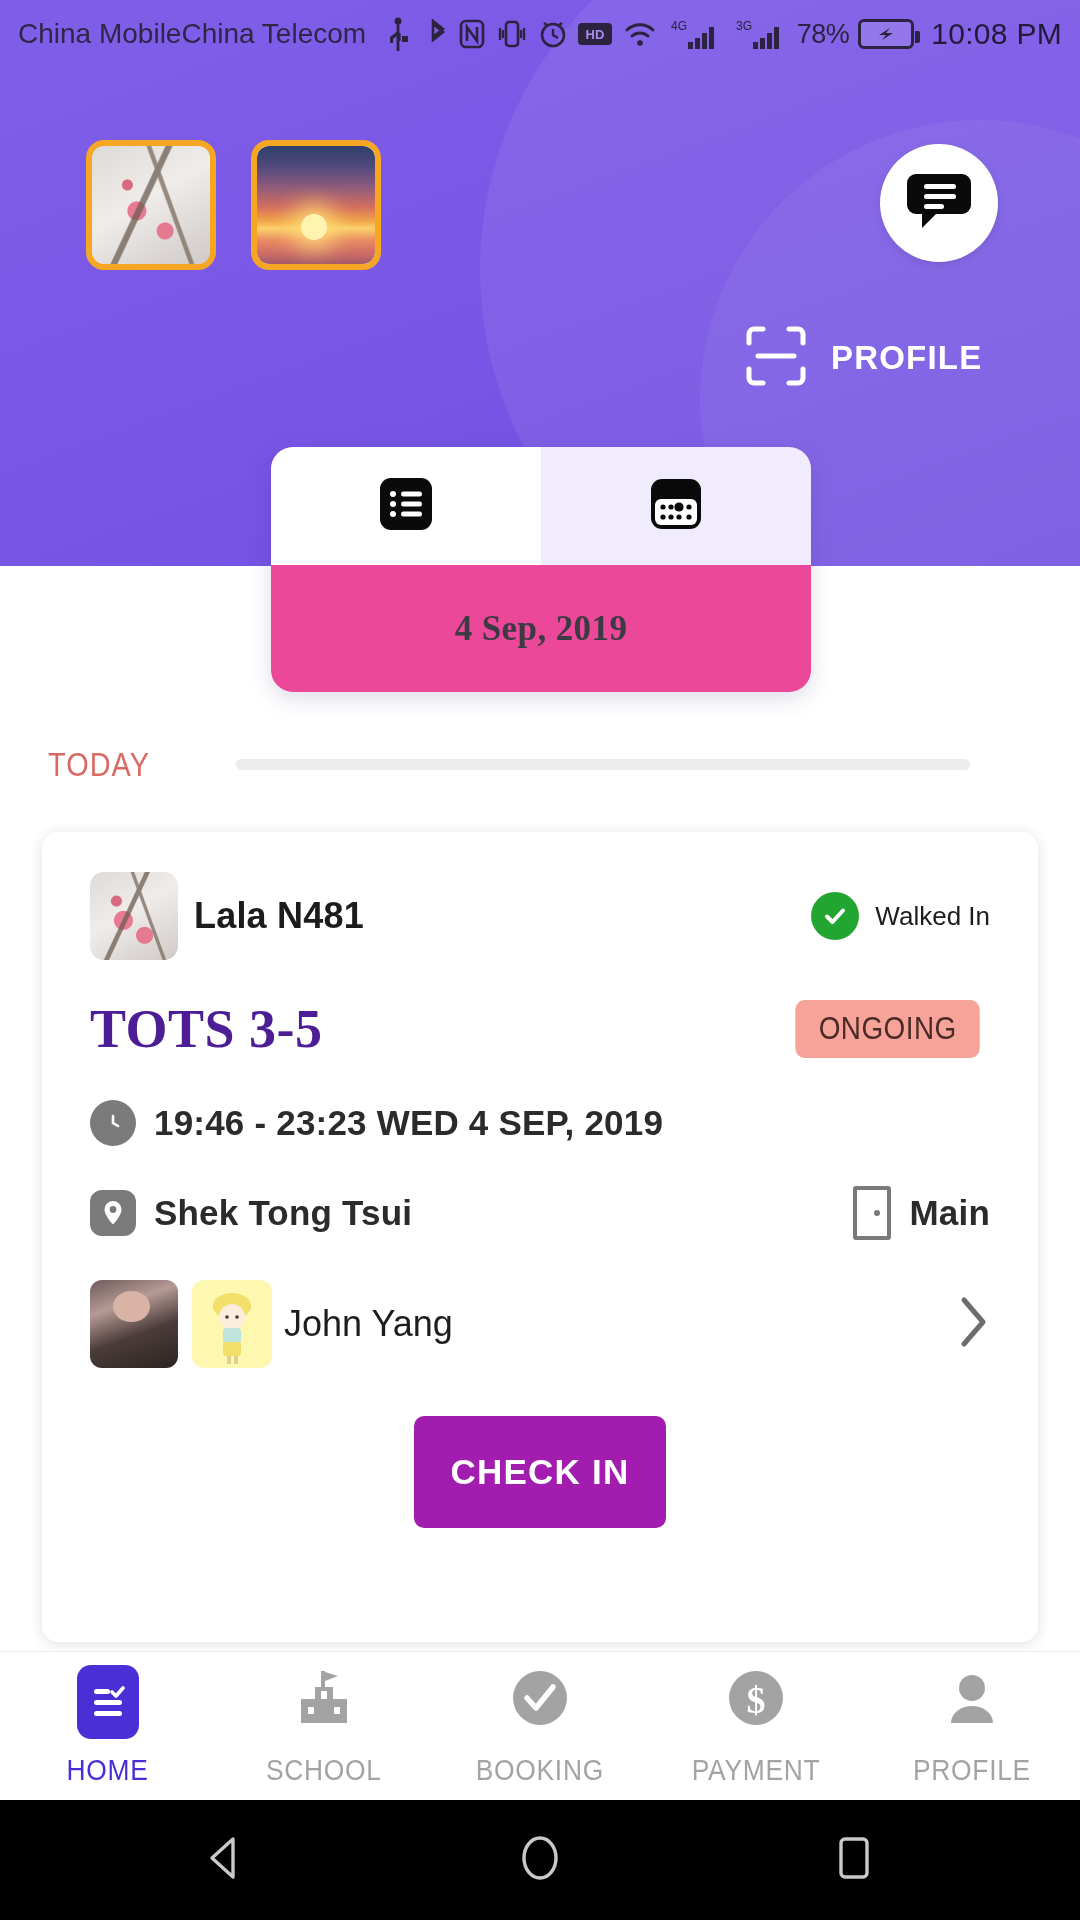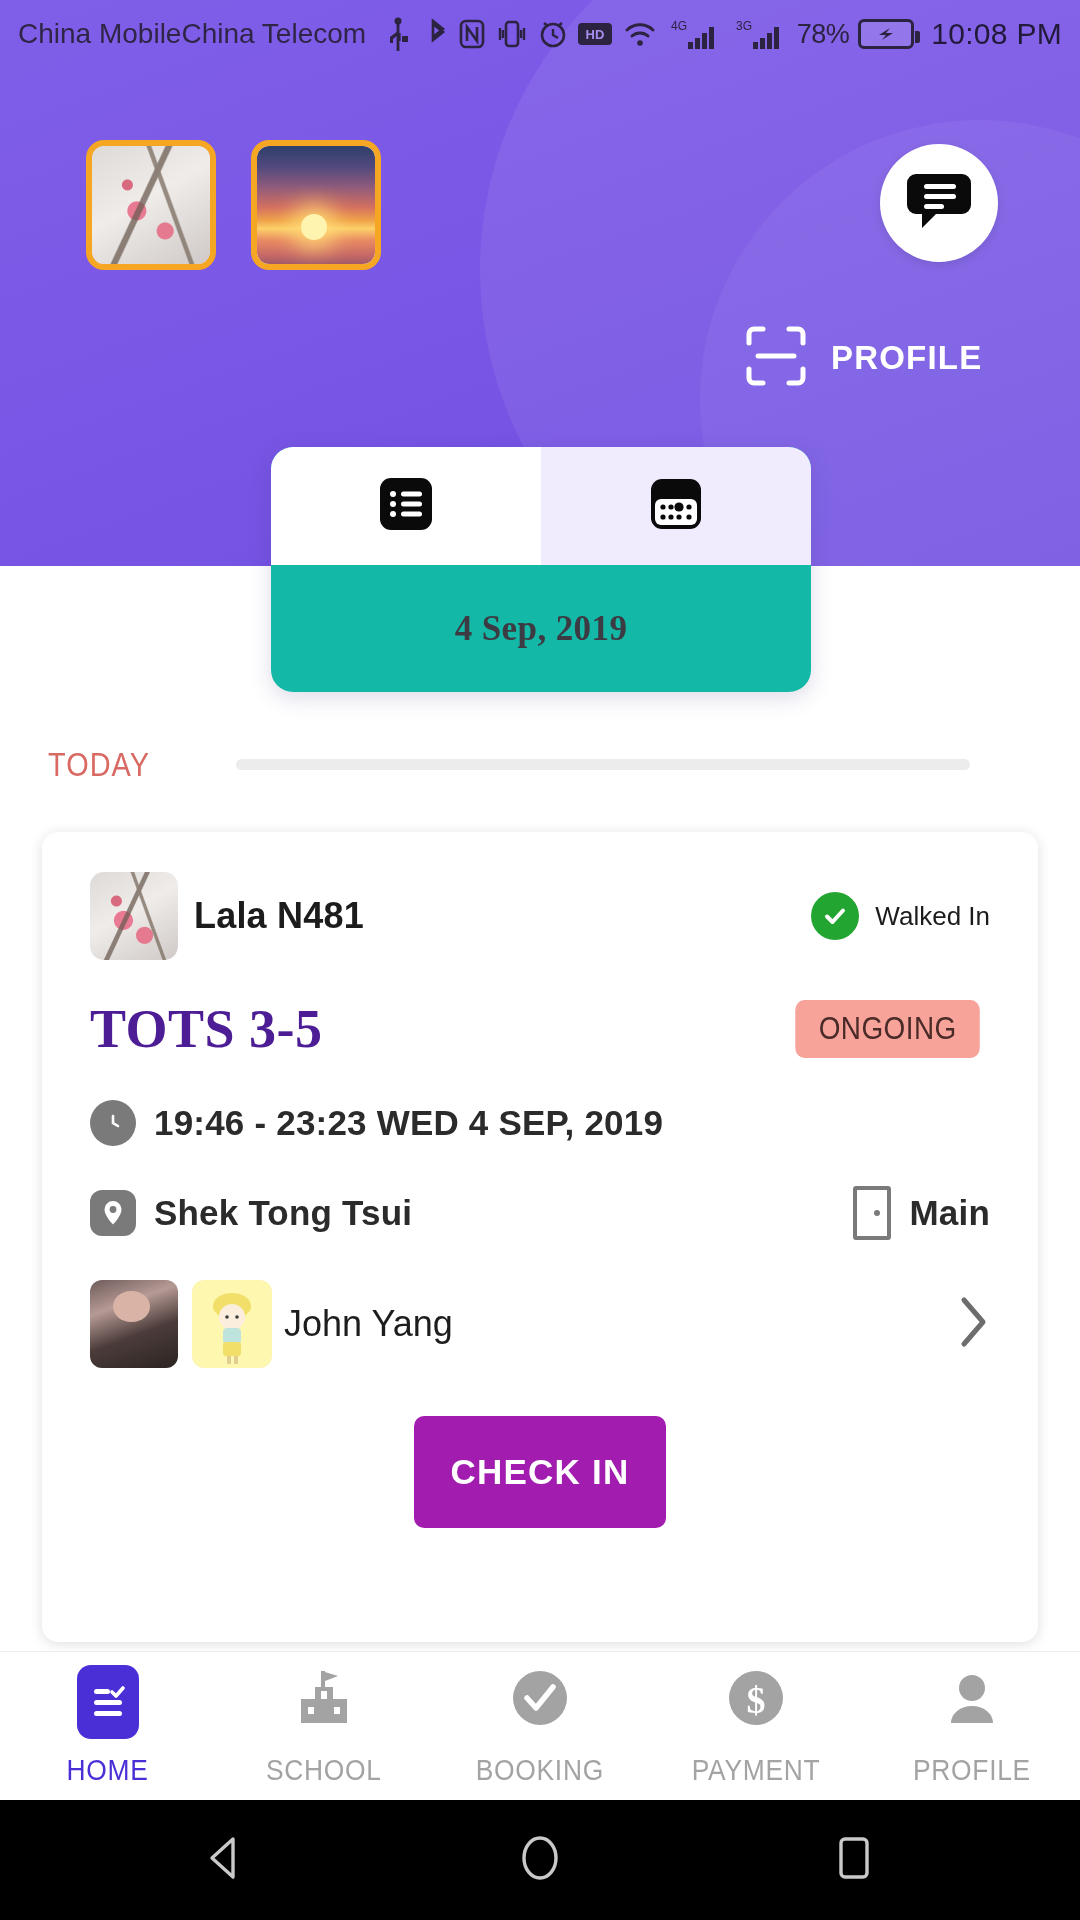--- a/index.html
+++ b/index.html
@@ -100,21 +100,21 @@
     position: absolute; top: 325px; left: 745px;
     display: flex; align-items: center; gap: 24px;
   }
   .checkin-label {
     color: #ffffff; font-size: 33px; font-weight: bold; letter-spacing: 1.2px;
   }
 
   
   .toggle-card {
     position: absolute; top: 447px; left: 271px;
-    width: 540px; height: 245px; background: #14b8a6;
+    width: 540px; height: 245px; background: #ec4899;
     border-radius: 22px; box-shadow: 0 6px 22px rgba(60,40,120,0.17);
     overflow: hidden;
   }
   .toggle-row { display: flex; height: 118px; }
   .toggle-seg {
     flex: 1; display: flex; align-items: center; justify-content: center;
     cursor: pointer;
   }
   .toggle-seg.active-list { background: #ffffff; }
   .toggle-seg.inactive-cal { background: #f0ecfd; }

